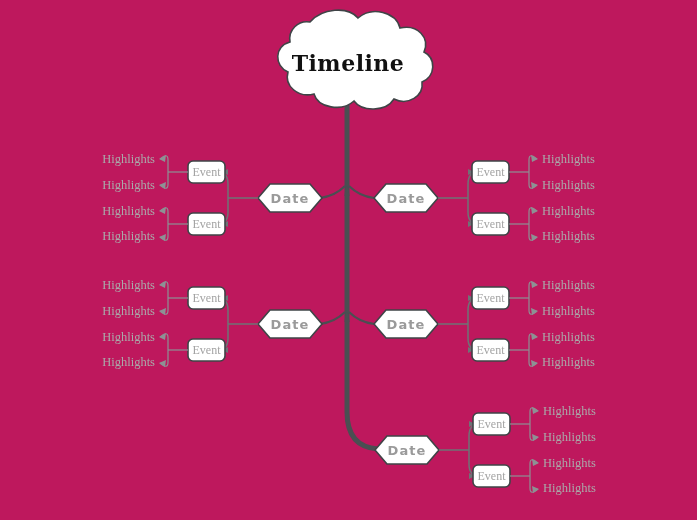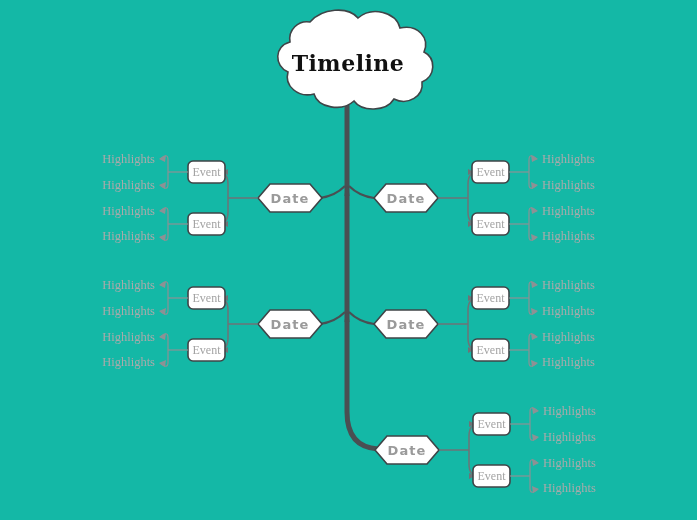--- a/index.html
+++ b/index.html
@@ -10,21 +10,21 @@
   body {
     width: 697px;
     height: 520px;
     overflow: hidden;
     font-family: "Liberation Serif", serif;
   }
   #diagram-root {
     position: relative;
     width: 697px;
     height: 520px;
-    background: #14b8a6;
+    background: #be185d;
   }
   svg.canvas {
     position: absolute;
     top: 0;
     left: 0;
     width: 697px;
     height: 520px;
   }
   .node-text-root {
     font-family: "DejaVu Serif", serif;

